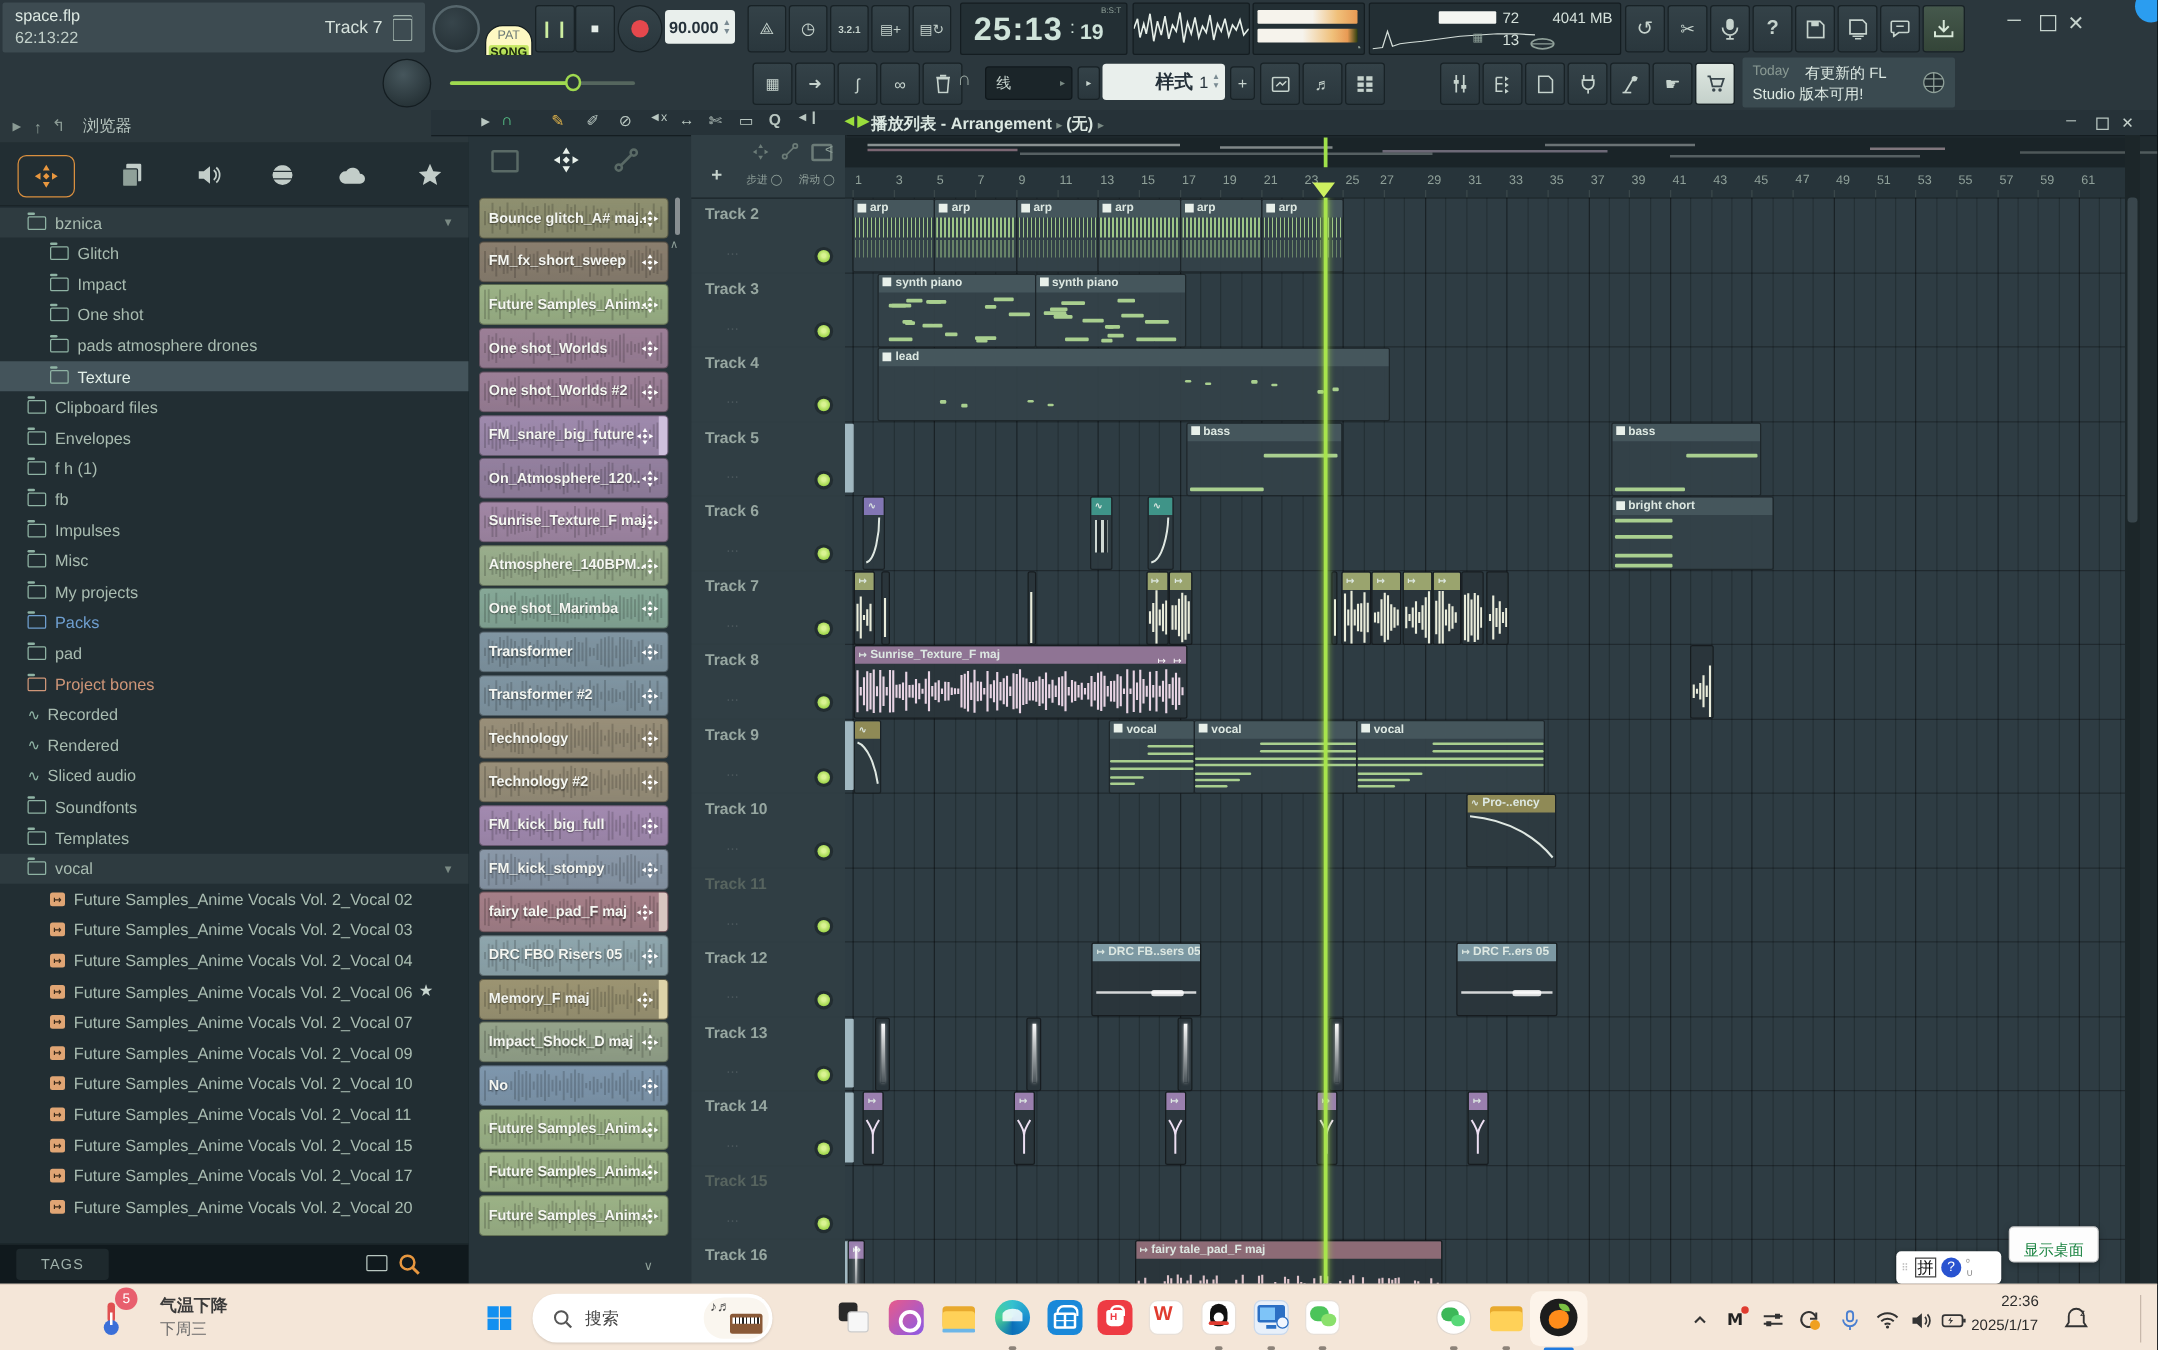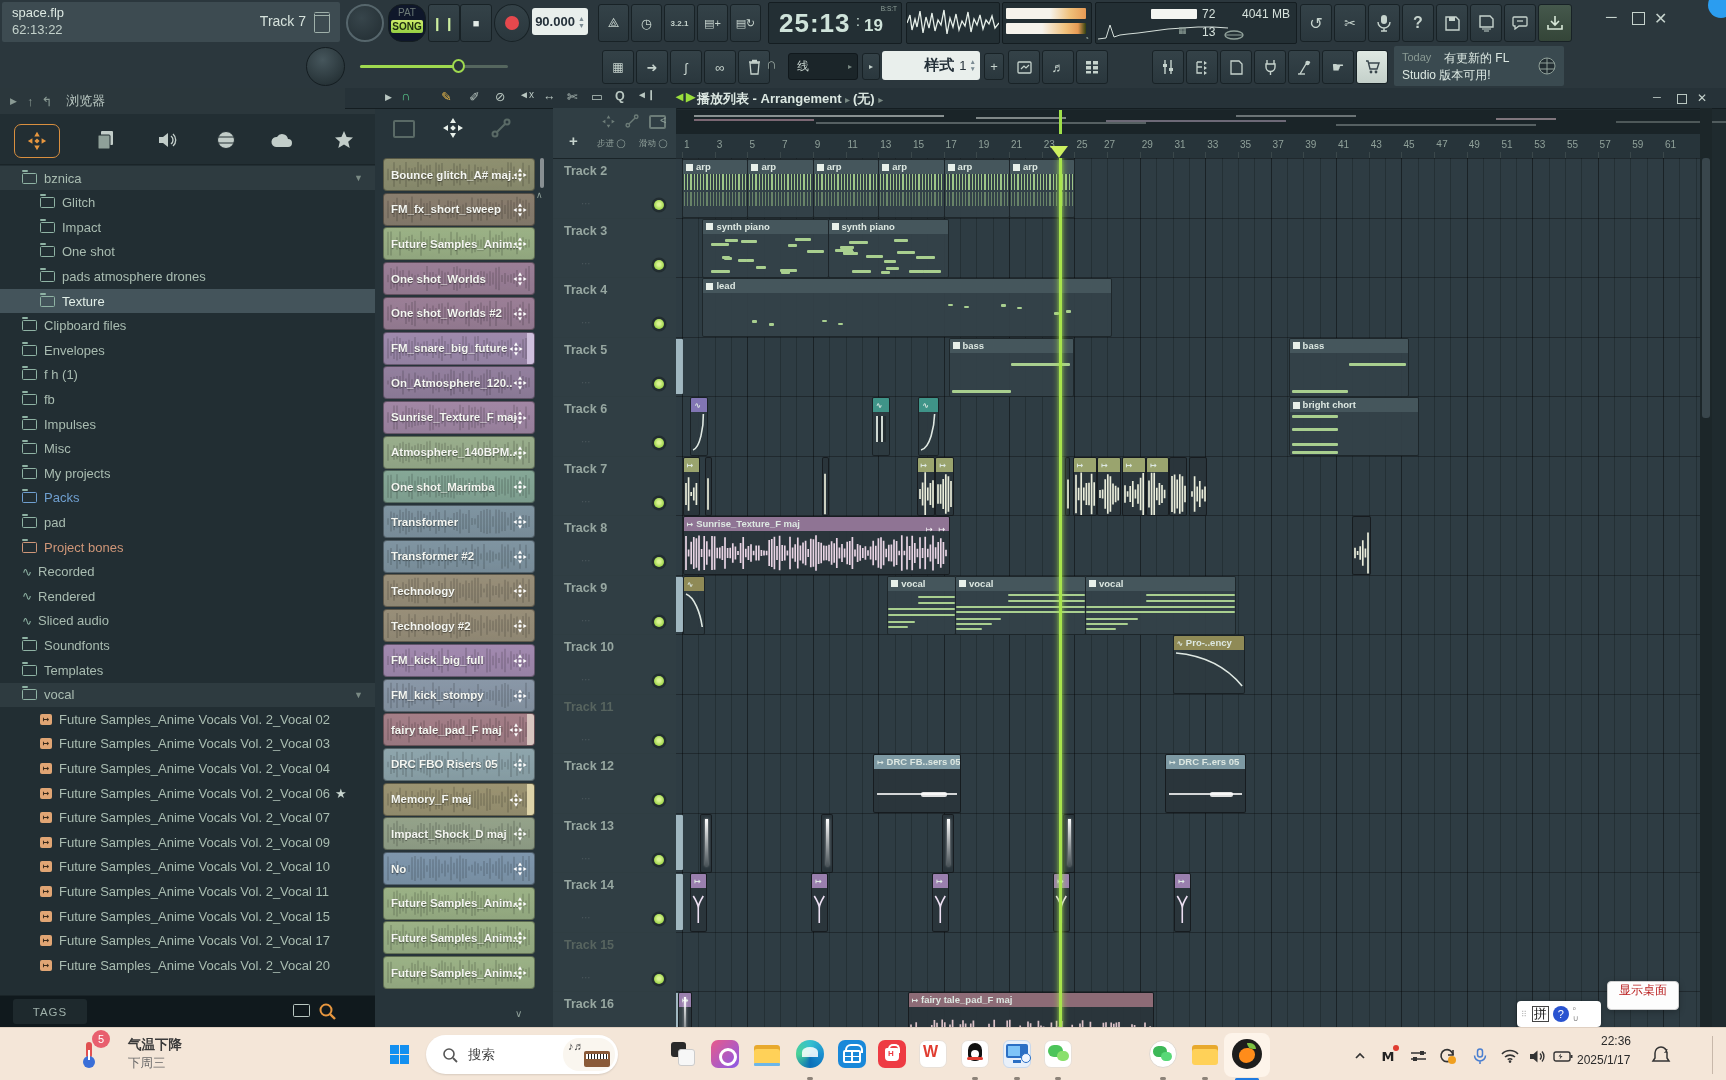--- a/index.html
+++ b/index.html
@@ -42,42 +42,42 @@
   .clip{position:absolute;border-radius:2px;overflow:hidden;}
   .clip .chdr{position:absolute;left:0;top:0;right:0;height:13px;font-size:9.5px;color:#dde8e2;
     white-space:nowrap;overflow:hidden;padding:1px 0 0 3px;font-weight:bold;}
   .noteline{position:absolute;background:#a9cf8f;border-radius:1px;}
   #vsb{left:1700px;top:108px;width:12px;height:919px;background:#1c2629;}
   #taskbar{left:0;top:1027px;width:1726px;height:53px;background:#f4e6d8;border-top:1px solid #e0d0c2;}
   .appico{position:absolute;top:11px;width:30px;height:30px;border-radius:6px;}
   .rundot{position:absolute;top:49px;width:6px;height:3px;border-radius:2px;background:#8d8379;}
   .traytxt{font-size:12px;color:#2b2b2b;}
   #tooltip{left:1607px;top:981px;width:70px;height:27px;background:#fdfdfd;border:1px solid #cfcfcf;border-radius:4px;
-    box-shadow:0 2px 6px rgba(0,0,0,.25);font-size:12px;color:#b91c1c;display:flex;align-items:flex-start;justify-content:center;}
+    box-shadow:0 2px 6px rgba(0,0,0,.25);font-size:12px;color:#15803d;display:flex;align-items:flex-end;justify-content:center;}
   #imebar{left:1517px;top:1001px;width:76px;height:26px;background:#fff;border-radius:4px;
     box-shadow:0 1px 4px rgba(0,0,0,.3);display:flex;align-items:center;padding:0 4px;gap:4px;}
   svg{display:block;}
 </style>
 </head>
 <body>
 
 <div id="screen">
 
   <div id="flwin" class="abs" style="left:0;top:0;width:1726px;height:1027px;background:#1f2a2e;">
 
     <div class="abs" style="left:0;top:0;width:1726px;height:44px;background:#2b373d;border-bottom:1px solid #141d21;">
       <div id="titlepanel" class="abs">
         <div class="abs" style="left:10px;top:3px;font-size:13px;color:#dce8e2;">space.flp</div>
         <div class="abs" style="left:10px;top:20px;font-size:13px;color:#c2d0ca;">62:13:22</div>
         <div class="abs" style="right:34px;top:11px;font-size:14px;color:#d6e2dc;">Track 7</div>
         <div class="abs" style="right:10px;top:10px;width:14px;height:16px;border:1.5px solid #9fb0aa;border-radius:2px;border-top:4px double #9fb0aa;"></div>
       </div>
       <div class="abs" style="left:346px;top:4px;width:34px;height:34px;border-radius:50%;border:2px solid #56666c;background:radial-gradient(circle at 40% 35%,#37454b,#222d32);"></div>
 
-      <div class="abs" style="left:388px;top:4px;width:36px;height:36px;background:#0f172a;border:1px solid #141d21;border-radius:14px;">
+      <div class="abs" style="left:388px;top:20px;width:36px;height:36px;background:#fef9c3;border:1px solid #141d21;border-radius:14px;">
         <div style="font-size:10px;color:#6c7a76;text-align:center;padding-top:2px;">PAT</div>
         <div style="margin:2px;font-size:10px;font-weight:bold;color:#1d2a10;text-align:center;border-radius:2px;background:linear-gradient(#cdeb6a,#95ce43);padding:1px 0;">SONG</div>
       </div>
       <div class="btn abs" style="left:428px;top:4px;width:30px;height:36px;">
           <span style="color:#cdeea0;font-size:13px;font-weight:bold;letter-spacing:1px;">❙❙</span>
         </div>
       <div class="btn abs" style="left:460px;top:4px;width:30px;height:36px;">
           <span style="color:#e4ece8;font-size:11px;">■</span>
         </div>
       <div class="btn abs" style="left:494px;top:4px;width:34px;height:36px;border-radius:50%;">

